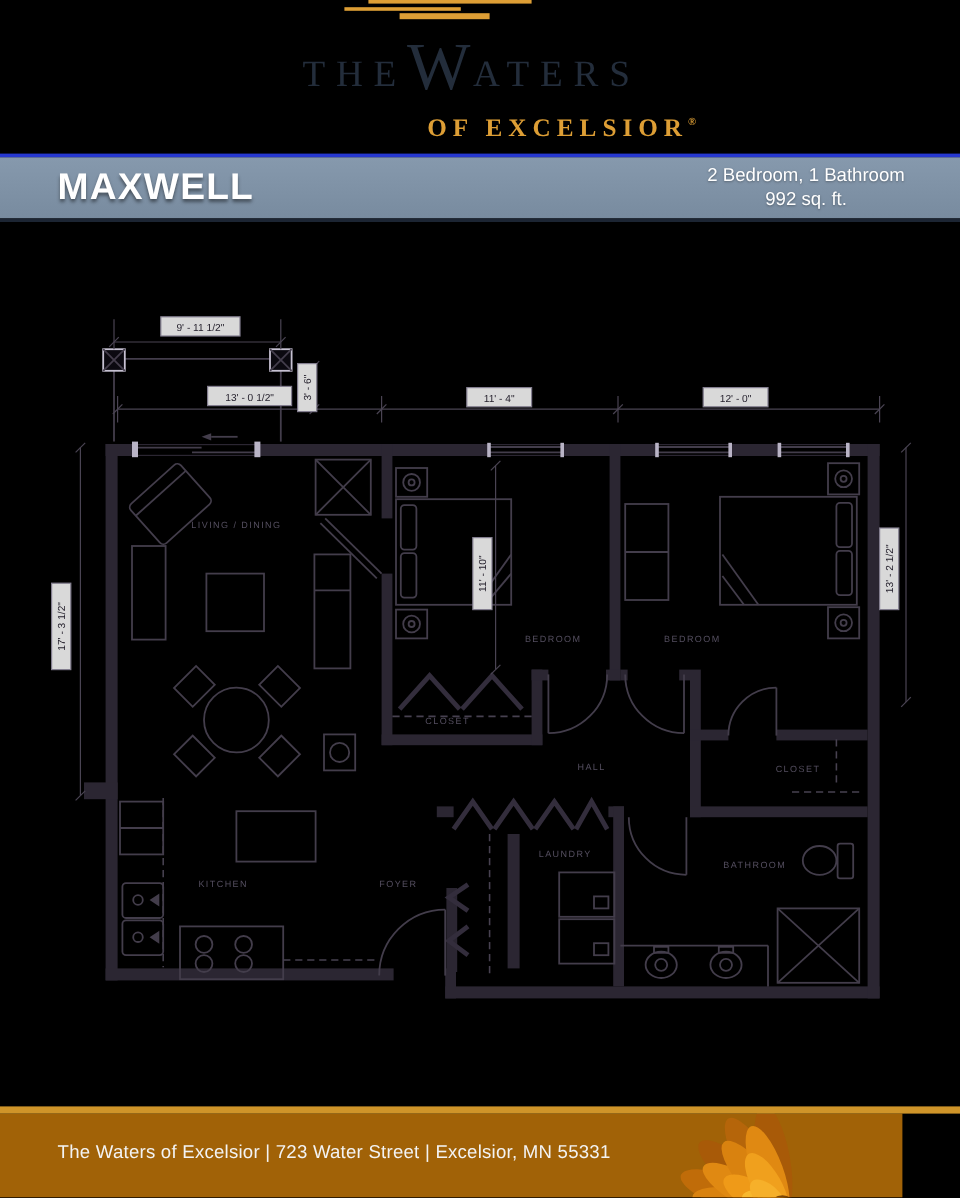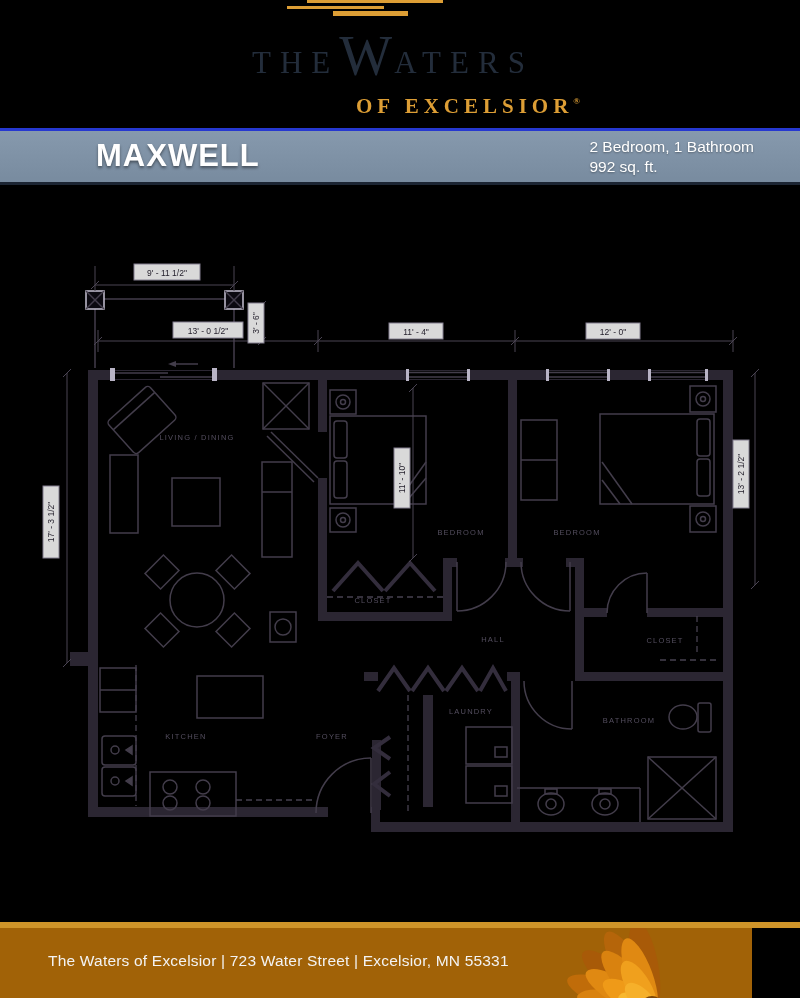--- a/index.html
+++ b/index.html
@@ -19,23 +19,23 @@
   .logo-aters{font-size:31px;letter-spacing:9px;}
   .logo-line2{position:absolute;left:356px;top:78px;color:#dd9e35;font-weight:bold;
               font-family:"Liberation Serif",serif;font-size:21px;letter-spacing:5px;white-space:nowrap;margin-top:16px;}
   .logo-reg{font-size:9px;vertical-align:9px;letter-spacing:0;}
 
   
   .banner{position:absolute;left:0;top:128px;width:800px;height:51px;
           background:linear-gradient(#8699ad,#788b9f);
           border-top:3px solid #2638d0;border-bottom:3px solid #1c2533;z-index:5;}
   .plan-name{position:absolute;left:48px;top:7px;color:#fff;font-size:31px;font-weight:bold;
-             letter-spacing:1px;text-shadow:0 2px 3px rgba(0,0,0,.45);margin-left:48px;}
+             letter-spacing:1px;text-shadow:0 2px 3px rgba(0,0,0,.45);}
   .specs{position:absolute;right:46px;top:6px;color:#fff;font-size:15.5px;line-height:20px;
-         text-align:left;white-space:pre-line;text-shadow:0 1px 2px rgba(0,0,0,.35);}
+         text-align:center;white-space:pre-line;text-shadow:0 1px 2px rgba(0,0,0,.35);}
 
   
   .footer-bar{position:absolute;left:0;top:922px;width:800px;height:6px;background:#cf9429;z-index:6;}
   .footer{position:absolute;left:0;top:928px;width:752px;height:70px;background:#a16207;
           overflow:hidden;z-index:5;}
   .address{position:absolute;left:48px;top:24px;color:#f3f3f3;font-size:15.5px;letter-spacing:.2px;}
   .flower{position:absolute;right:10px;top:0;}
 
   
   .plan{position:absolute;left:0;top:0;z-index:1;}

